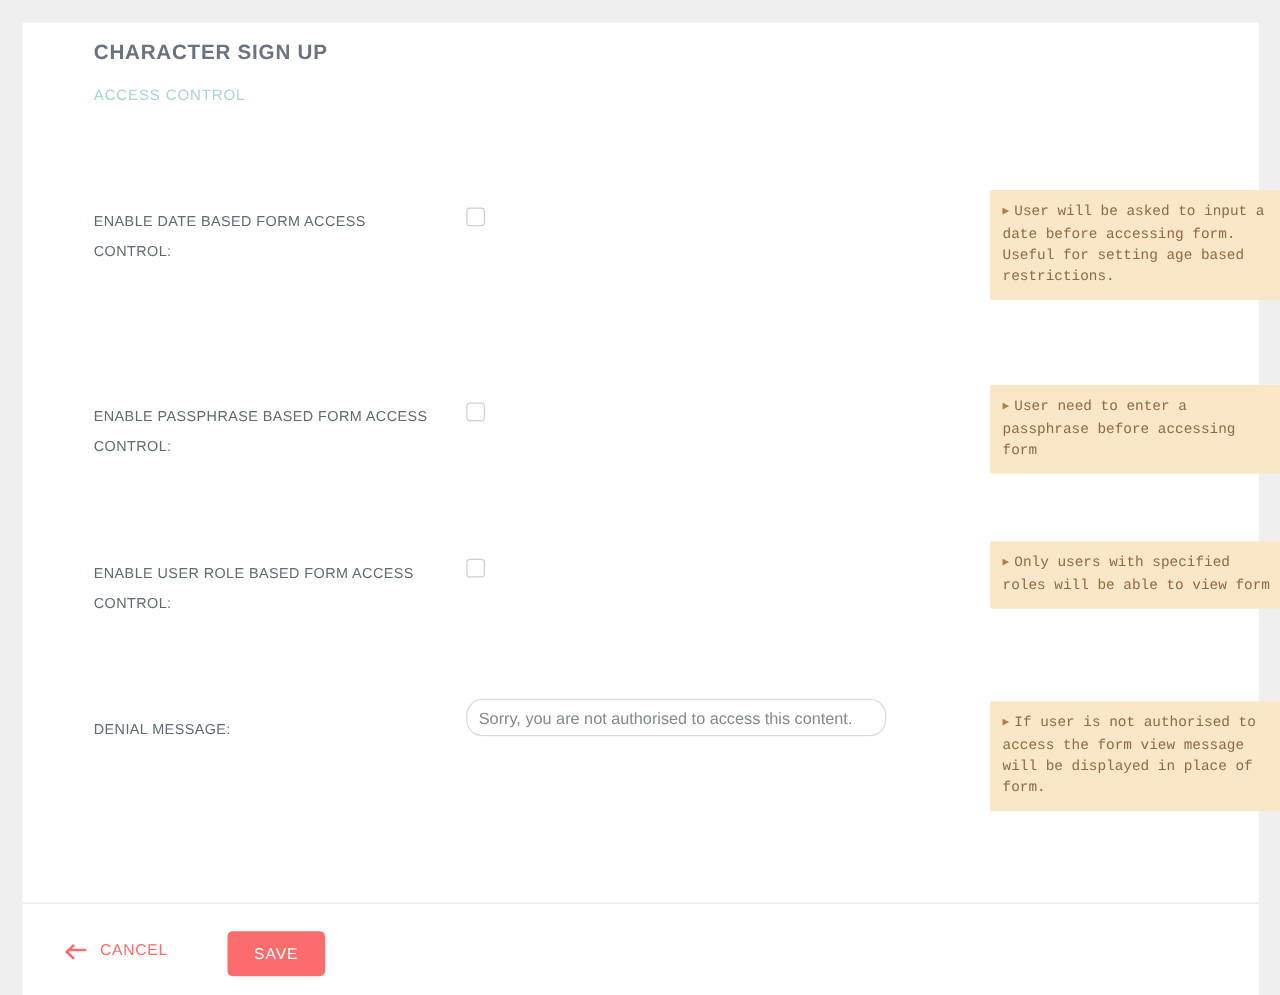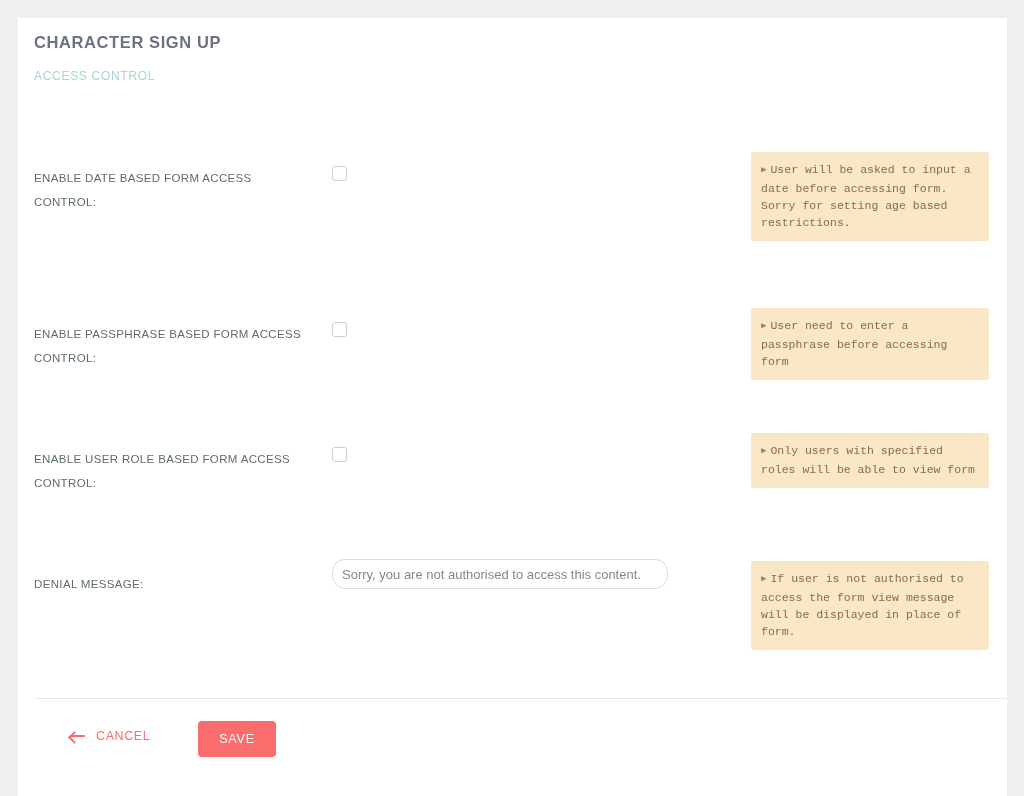--- a/index.html
+++ b/index.html
@@ -26,20 +26,21 @@
     width: 989px;
     height: 778px;
     background: #ffffff;
     display: flex;
     flex-direction: column;
   }
   .card-body {
     position: relative;
     flex: 1 1 auto;
     padding: 0;
+    margin-left: 41px;
   }
   .form-title {
     position: absolute;
     left: 16px;
     top: 15px;
     font-size: 16.5px;
     font-weight: bold;
     letter-spacing: 0.6px;
     color: #6b7280;
     text-transform: uppercase;
@@ -118,23 +119,22 @@
     color: #b08040;
     font-size: 9px;
     margin-right: 4px;
     position: relative;
     top: -1px;
   }
 
   .card-footer {
     position: relative;
     flex: 0 0 auto;
-    height: 98px;
+    height: 74px;
     border-top: 1px solid #e8e8e8;
-    margin-left: 16px;
   }
   .btn-cancel {
     position: absolute;
     left: 36px;
     top: 30px;
     display: flex;
     align-items: center;
     gap: 11px;
     background: none;
     border: none;
@@ -196,21 +196,21 @@
 
       <div class="form-title">CHARACTER SIGN UP</div>
       <div class="form-subtitle">ACCESS CONTROL</div>
 
       <div class="field-row" style="top:148px;">
         <div class="field-label">ENABLE DATE BASED FORM ACCESS CONTROL:</div>
         <div class="field-control" style="top:0px;">
           <input type="checkbox" class="checkbox" style="">
         </div>
         <div class="tooltip" style="top:-14px;">
-          <span class="marker">▶</span><span>User will be asked to input a date before accessing form. Sorry for setting age based restrictions.</span>
+          <span class="marker">▶</span><span>User will be asked to input a date before accessing form. Useful for setting age based restrictions.</span>
         </div>
       </div>
 
       <div class="field-row" style="top:304px;">
         <div class="field-label">ENABLE PASSPHRASE BASED FORM ACCESS CONTROL:</div>
         <div class="field-control" style="top:0px;">
           <input type="checkbox" class="checkbox" style="">
         </div>
         <div class="tooltip" style="top:-14px;">
           <span class="marker">▶</span><span>User need to enter a passphrase before accessing form</span>

